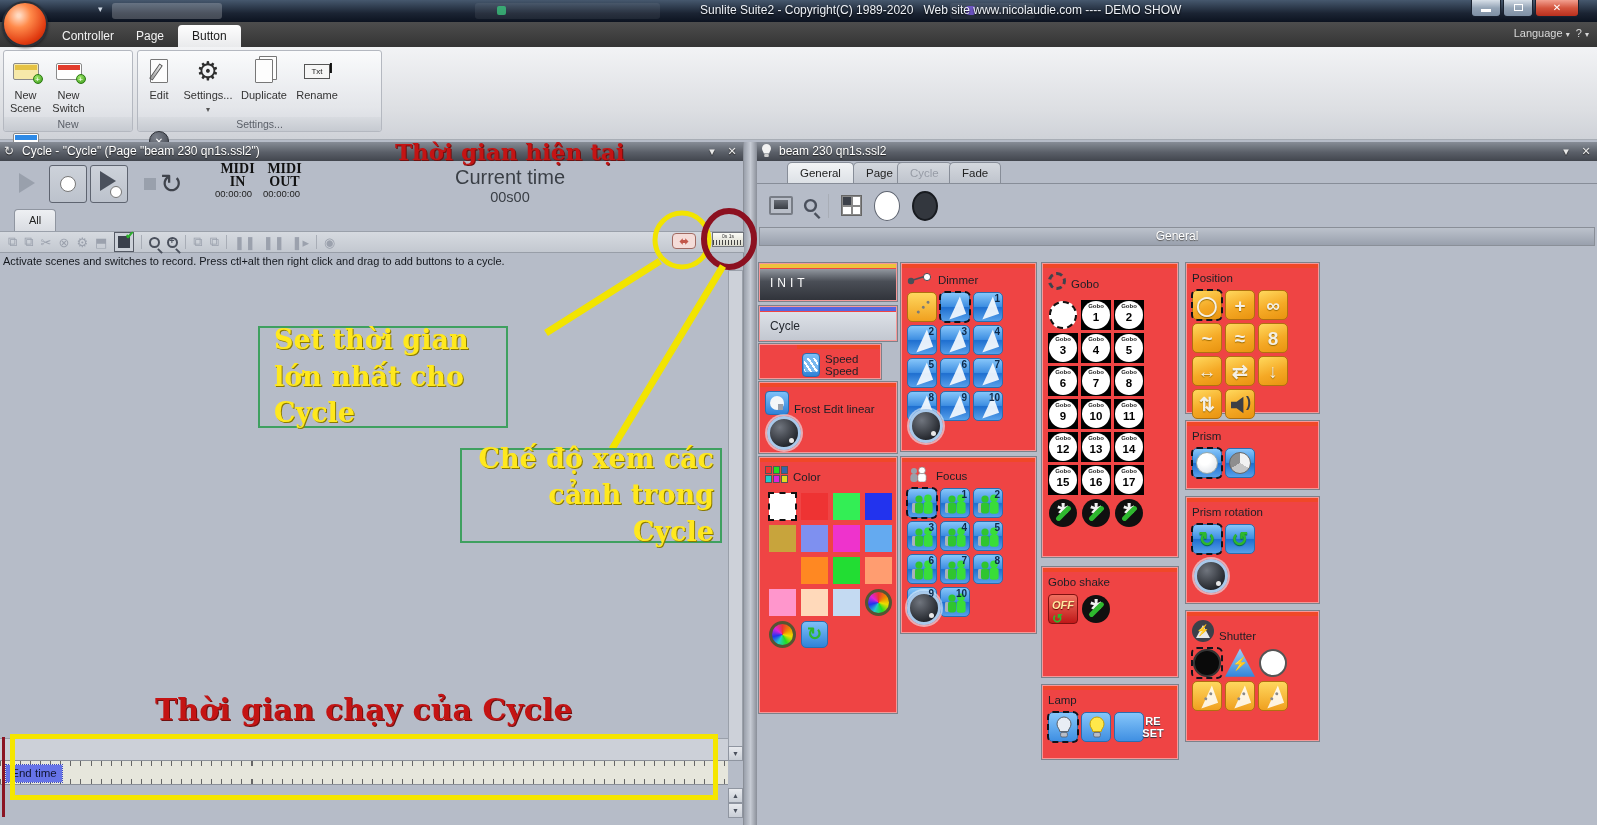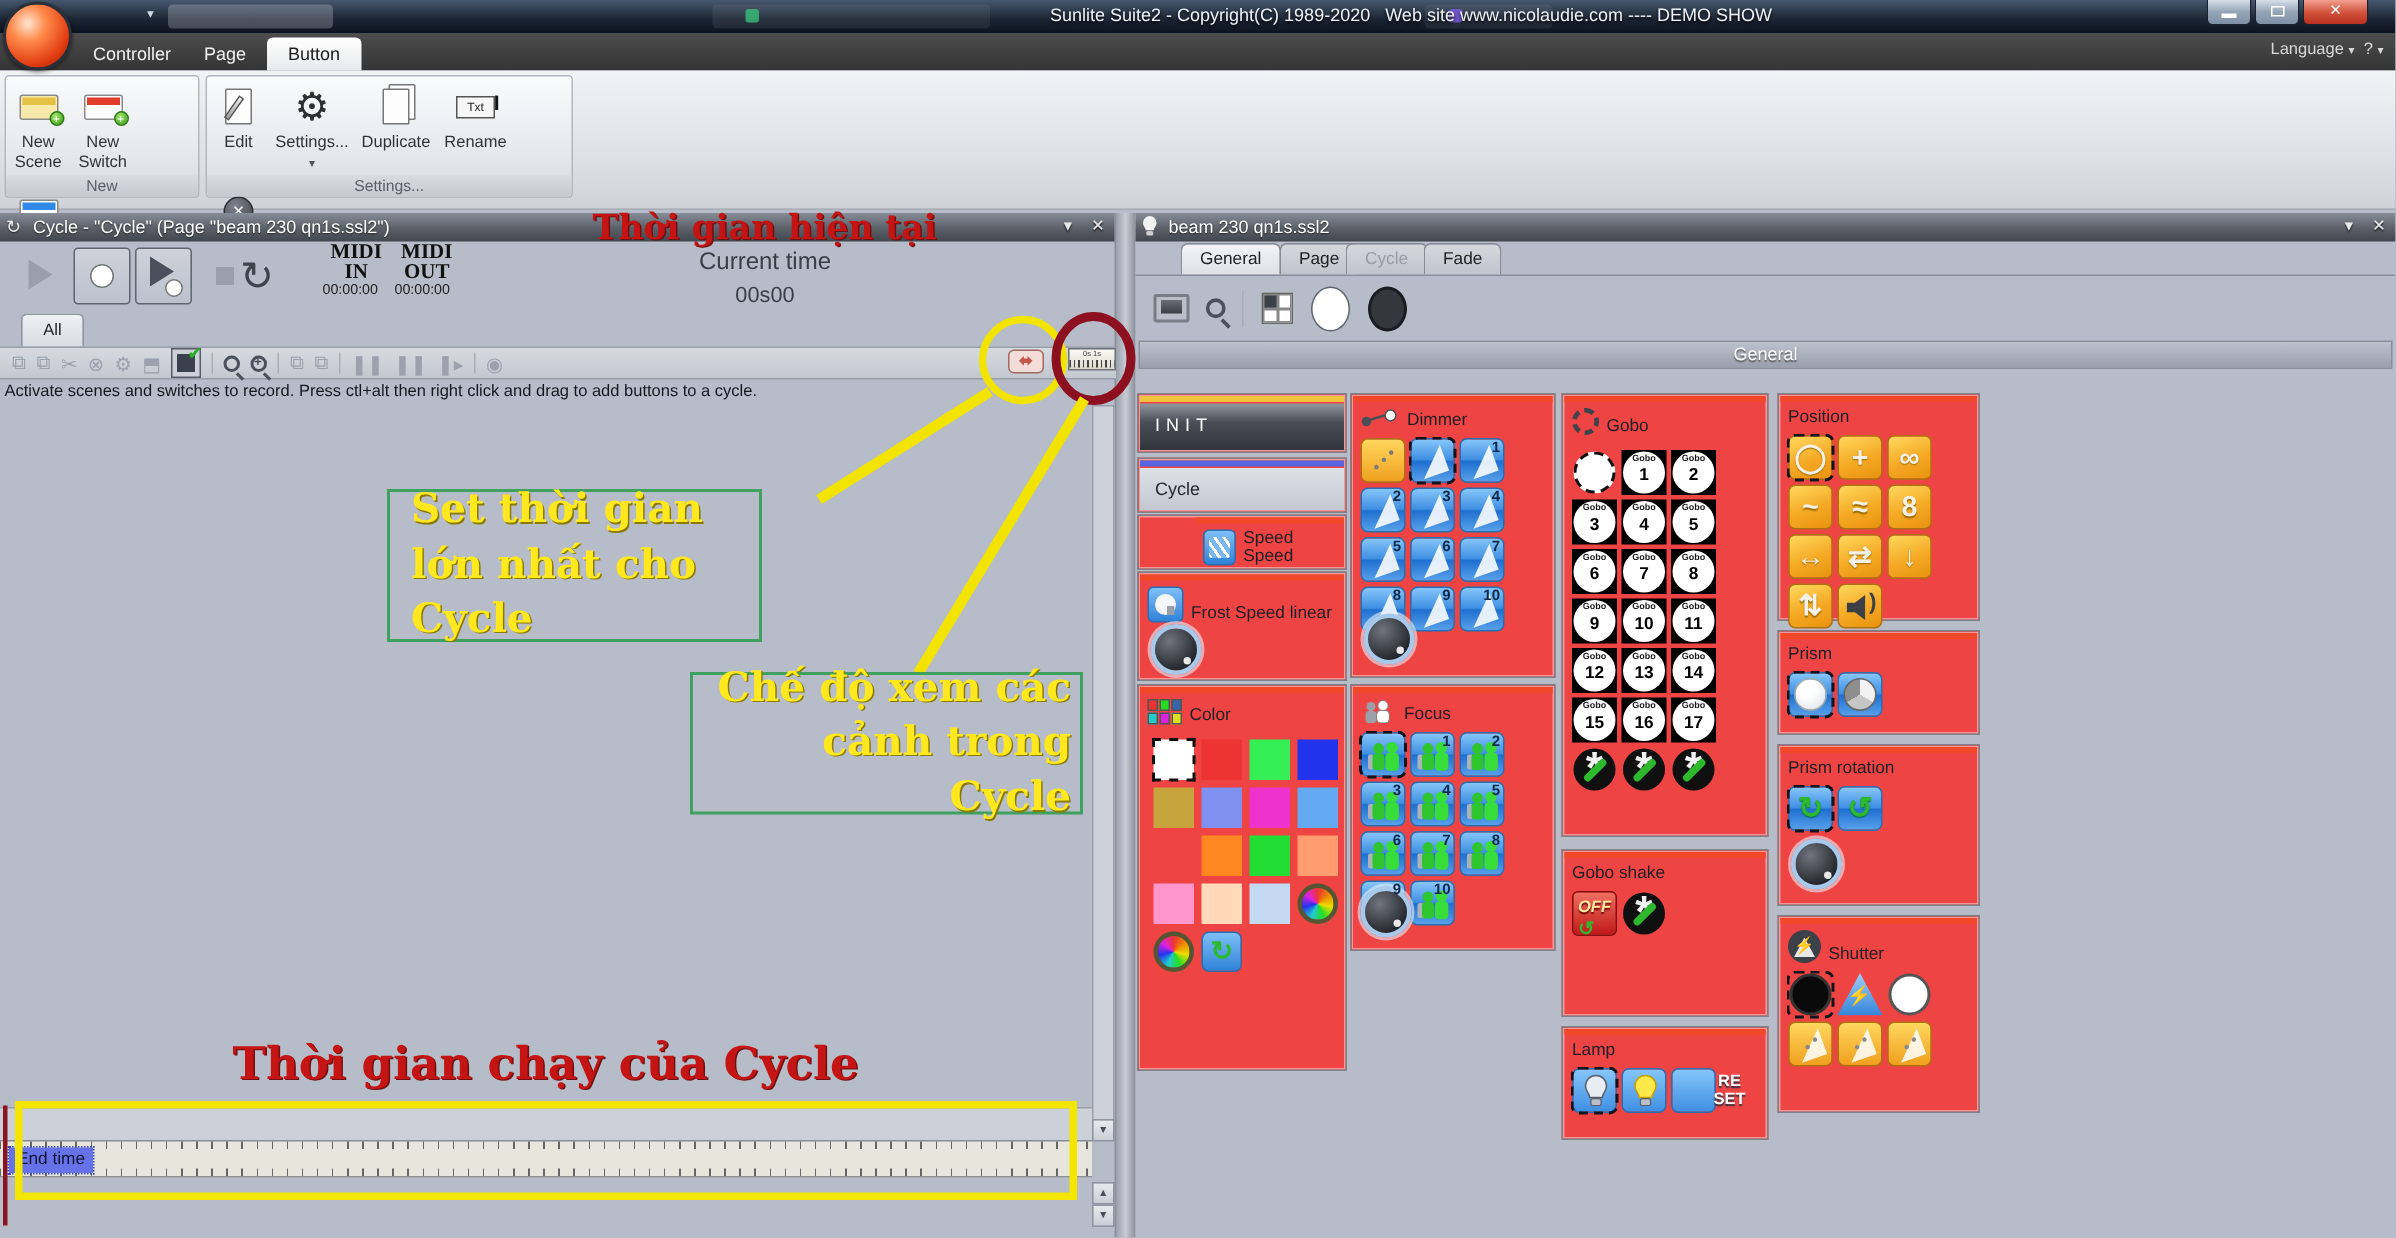--- a/index.html
+++ b/index.html
@@ -75,21 +75,21 @@
   .tbtn.en { border:1px solid #5e6470; background:linear-gradient(#cdd2da,#bcc2cc); }
   .tri { width:0; height:0; border-left:16px solid #99a0ac; border-top:10px solid transparent; border-bottom:10px solid transparent; margin:8px 0 0 11px; }
   .tri.dark { border-left-color:#4a505c; }
   .rec-dot { width:16px; height:16px; border-radius:50%; background:#fff; border:1px solid #777; margin:10px auto; }
   .mini-dot { position:absolute; right:5px; bottom:4px; width:12px; height:12px; border-radius:50%; background:#fff; border:1px solid #777; }
   .stop-sq { width:12px; height:12px; background:#99a0ac; margin:13px auto; }
   .loop-g { position:absolute; left:160px; top:26px; font-size:27px; color:#3f434c; }
   .midi-col { position:absolute; top:20px; text-align:center; font-family:"Liberation Serif",serif; font-weight:bold;
     font-size:14px; line-height:.95; color:#111; }
   .midi-val { position:absolute; top:46px; font-size:9.5px; color:#222; }
-  #cur-time-lbl { position:absolute; left:380px; top:24px; width:260px; text-align:center; font-size:16px; color:#3a3f46; }
+  #cur-time-lbl { position:absolute; left:380px; top:24px; width:260px; text-align:center; font-size:20px; color:#3a3f46; }
   #cur-time-val { position:absolute; left:380px; top:47px; width:260px; text-align:center; font-size:14.5px; color:#3a3f46; }
 
   
   #all-tab { position:absolute; left:14px; top:67px; width:42px; height:22px; background:linear-gradient(#eef0f3,#d9dce2);
     border:1px solid #8f95a0; border-bottom:none; border-radius:4px 4px 0 0; font-size:11px; text-align:center; line-height:21px; color:#222; }
   #lp-toolbar { position:absolute; left:0; top:89px; width:744px; height:22px;
     background:linear-gradient(#d6dae0,#c3c8d0); border-top:1px solid #9aa0aa; border-bottom:1px solid #989ea8;
     display:flex; align-items:center; gap:7px; padding-left:8px; }
   .tool-g { color:#9ba1ad; font-size:13px; }
   .tsep { width:1px; height:14px; background:#a8adb6; }
@@ -506,36 +506,36 @@
   <div id="gen-bar">General</div>
 
   <div class="sec" style="left:1px;top:120px;width:140px;height:40px;">
     <div class="bar yellow"></div>
     <div class="init-btn">INIT</div>
   </div>
   <div class="sec" style="left:1px;top:163px;width:140px;height:37px;">
     <div class="bar blue"></div>
     <div class="cycle-btn">Cycle</div>
   </div>
-  <div class="sec" style="left:1px;top:201px;width:140px;height:37px;padding-left:37px;">
+  <div class="sec" style="left:1px;top:201px;width:124px;height:37px;padding-left:37px;">
     <div class="bar red"></div>
     <div class="sec-h">
         <span class="sic blue">
           <span class="speed-fan"></span>
         </span>
       <span>Speed Speed</span>
       </div>
   </div>
   <div class="sec" style="left:1px;top:239px;width:140px;height:73px;">
     <div class="bar red"></div>
     <div class="sec-h">
         <span class="sic blue">
           <span class="frost-circ"></span>
         </span>
-      <span>Frost Speed linear</span>
+      <span>Frost Edit linear</span>
       </div>
     <div class="knob" style="left:8px;top:34px;"></div>
   </div>
   <div class="sec" style="left:1px;top:314px;width:140px;height:258px;">
     <div class="bar red"></div>
     <div class="sec-h">
         <span class="color-ic">
         <i style="background:#e33;"></i>
           <i style="background:#2d2;"></i>
           <i style="background:#36a;"></i>

